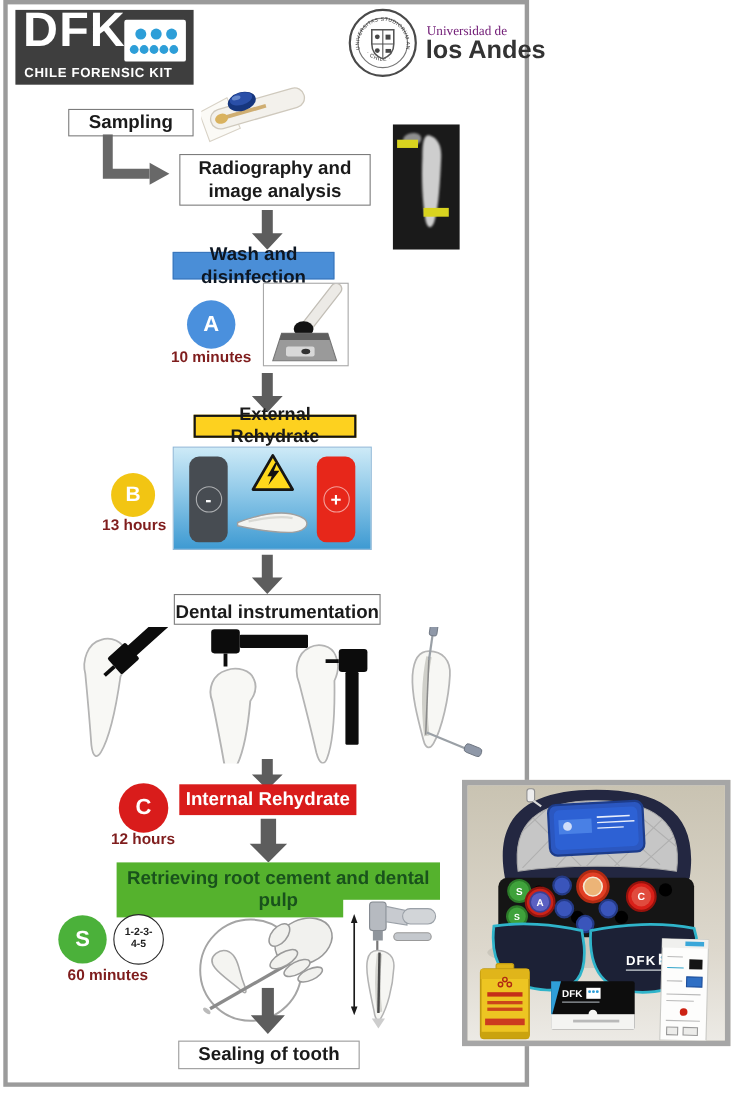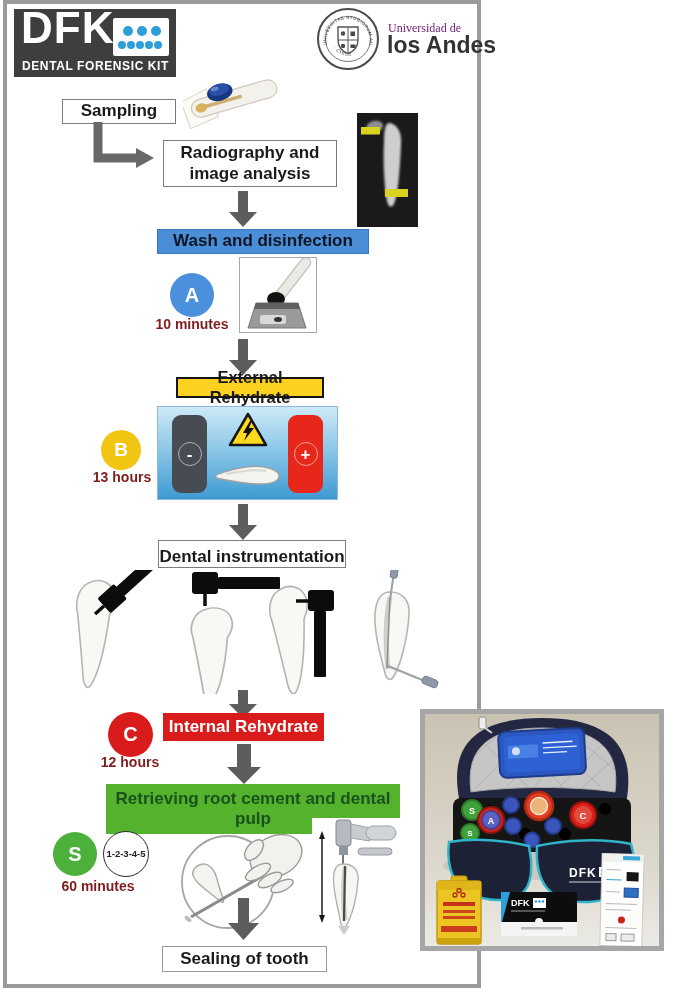--- a/index.html
+++ b/index.html
@@ -25,21 +25,21 @@
   .uni-large { left:387px; top:32px; font-size:23px; font-weight:700; color:#333; }
   
   .electro { left:157px; top:406px; width:181px; height:94px; border:1px solid #8fb8d8;
              background:linear-gradient(180deg,#cdeaf7 0%,#8ec8e8 45%,#3e9ad2 100%); }
   .electrode { position:absolute; top:8px; width:35px; height:78px; border-radius:9px;
                display:flex; align-items:center; justify-content:center; }
   .electrode .ring { width:24px; height:24px; border-radius:50%; border:1.5px solid rgba(255,255,255,.55);
                      display:flex; align-items:center; justify-content:center;
                      color:#fff; font-size:17px; font-weight:700; line-height:1; }
   .sol-circle { left:103px; top:831px; width:46px; height:46px; border:1.5px solid #2a2a2a; border-radius:50%;
-                background:#fff; color:#222; display:flex; flex-direction:row; align-items:center;
+                background:#fff; color:#222; display:flex; flex-direction:column; align-items:center;
                 justify-content:center; font-size:9.5px; font-weight:700; line-height:1.15; }
   .photo { left:420px; top:709px; width:244px; height:242px; border:5px solid #a6a6a6; background:#ddd8cc; }
 </style>
 </head>
 <body>
 
 <div class="canvas">
 
   <div class="abs frame"></div>
 
@@ -52,21 +52,21 @@
             <circle cx="29" cy="13" r="5"></circle>
             <circle cx="43" cy="13" r="5"></circle>
           <circle cx="9" cy="27" r="4"></circle>
             <circle cx="18" cy="27" r="4"></circle>
             <circle cx="27" cy="27" r="4"></circle>
           <circle cx="36" cy="27" r="4"></circle>
             <circle cx="45" cy="27" r="4"></circle>
         </g>
       </svg>
     </span>
-    <span class="dfk-sub">DENTAL FORENSIC KIT</span>
+    <span class="dfk-sub">CHILE FORENSIC KIT</span>
   </div>
 
   <svg class="abs" style="left:316px; top:7px;" width="64" height="64">
     <defs>
       <path id="sealTop" d="M11,38 A21.5,21.5 0 1 1 53,38" fill="none"></path>
       <path id="sealBottom" d="M17,41 A19,19 0 0 0 47,41" fill="none"></path>
     </defs>
     <circle cx="32" cy="32" r="30" fill="#fff" stroke="#4a4a4a" stroke-width="2"></circle>
     <circle cx="32" cy="32" r="22.5" fill="#fff" stroke="#777" stroke-width="1"></circle>
     <text font-size="4.6" fill="#333" letter-spacing="0.4"><textPath href="#sealTop">UNIVERSITAS STUDIORUM ANDINENSIS</textPath></text>
@@ -117,21 +117,21 @@
     <path d="M12,10 C18,6 26,8 26,13 C26,18 18,21 13,19 C9,17 8,13 12,10 Z" fill="#8f8f8f" filter="url(#blur1)"></path>
     <path d="M33,10 C41,12 45,20 44,32 C43,52 42,74 38,88 C36,95 32,96 30,88 C27,72 26,48 27,30 C27,18 28,9 33,10 Z" fill="#dedede" opacity="0.92" filter="url(#blur1)"></path>
     <rect x="4" y="14" width="19" height="7.5" fill="#d8d31f"></rect>
     <rect x="28" y="76" width="23" height="8" fill="#d8d31f"></rect>
   </svg>
 
   <svg class="abs arrow" style="left:228px; top:191px;" width="30" height="36">
     <polygon points="10,0 20,0 20,21 29,21 15,36 1,21 10,21" fill="#5d5d5d"></polygon>
   </svg>
 
-  <div class="abs fbox" style="left:157px; top:229px; width:212px; height:25px; background:#4a8ed7; border:1px solid #3a77bd; color:#0d1622;">
+  <div class="abs fbox" style="left:157px; top:229px; width:147px; height:25px; background:#4a8ed7; border:1px solid #3a77bd; color:#0d1622;">
     <span>Wash and disinfection</span>
   </div>
 
   <div class="abs" style="left:239px; top:257px; width:78px; height:76px; background:#fff; border:1px solid #a8a8a8;">
     <svg width="76" height="74">
       <g transform="rotate(38 38 40)">
         <rect x="33" y="-10" width="10" height="54" rx="5" fill="#eceae6" stroke="#c2beb6" stroke-width="1.2"></rect>
       </g>
       <ellipse cx="36" cy="41" rx="9" ry="7" fill="#121212"></ellipse>
       <polygon points="16,45 58,45 66,70 8,70" fill="#9a9a9a" stroke="#787878" stroke-width="1"></polygon>

